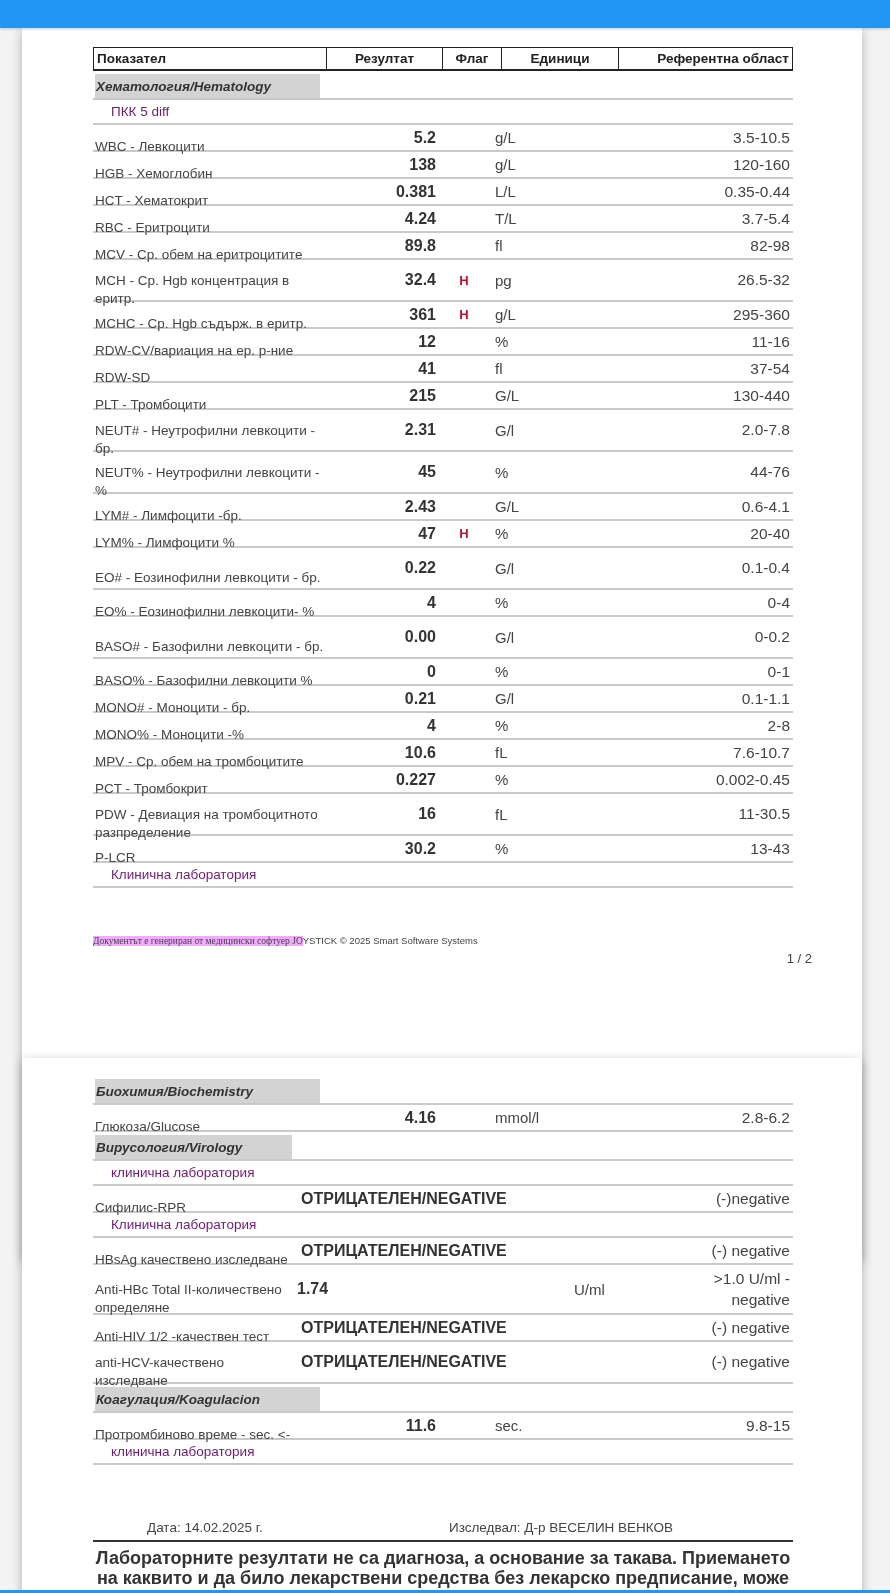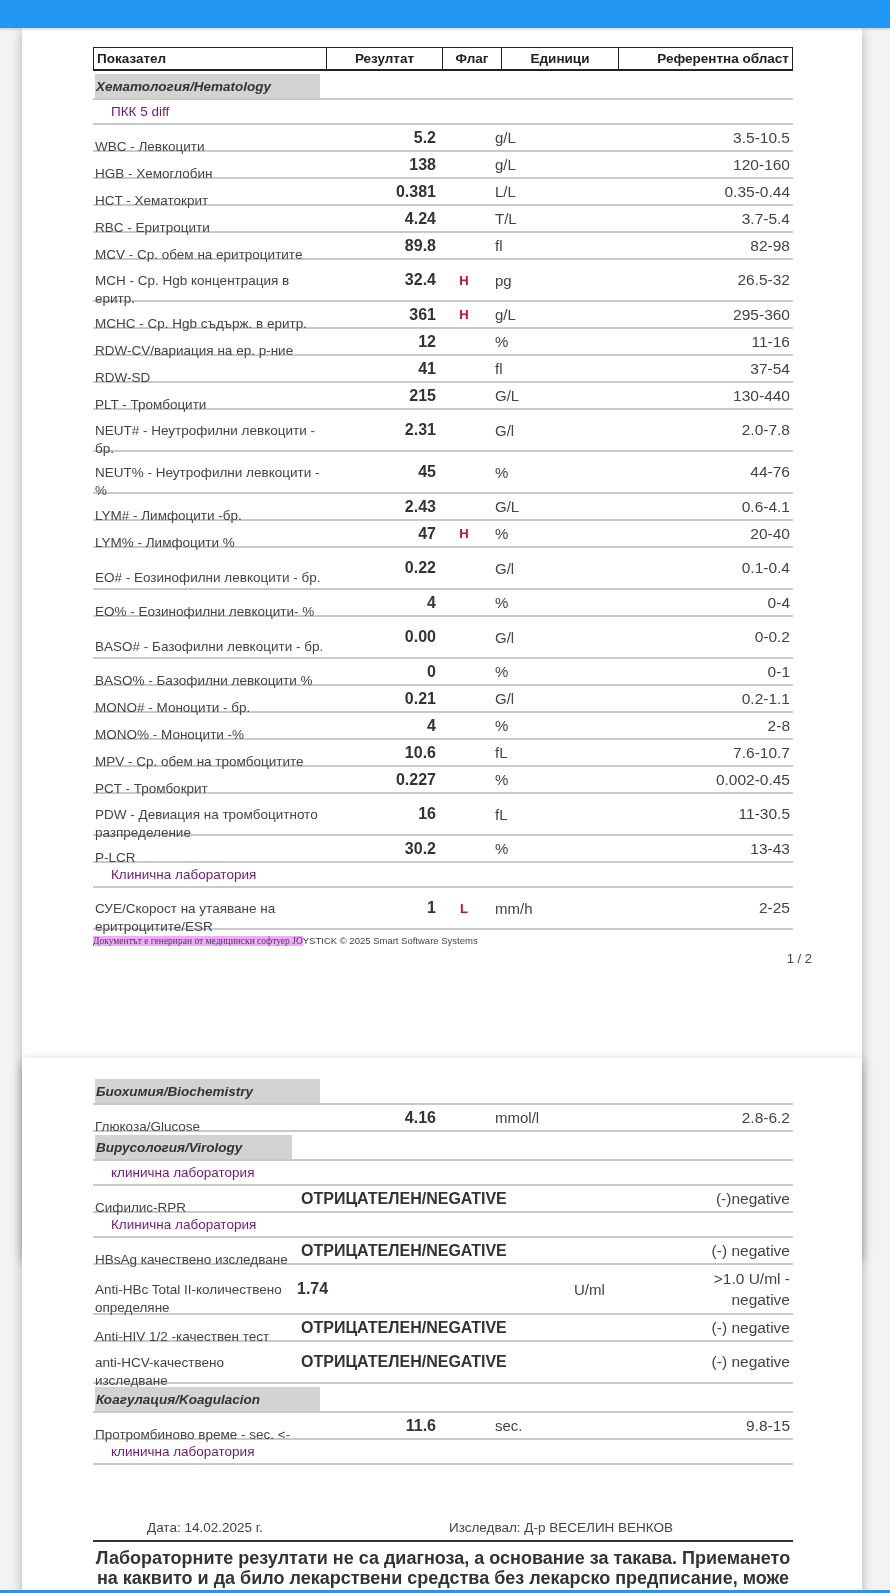--- a/index.html
+++ b/index.html
@@ -209,21 +209,21 @@
           <div class="val">0</div>
           <div class="flag"></div>
           <div class="unit">%</div>
           <div class="ref">0-1</div>
         </div>
         <div class="row h1">
           <div class="name">MONO# - Моноцити - бр.</div>
           <div class="val">0.21</div>
           <div class="flag"></div>
           <div class="unit">G/l</div>
-          <div class="ref">0.2-1.1</div>
+          <div class="ref">0.1-1.1</div>
         </div>
         <div class="row h1">
           <div class="name">MONO% - Моноцити -%</div>
           <div class="val">4</div>
           <div class="flag"></div>
           <div class="unit">%</div>
           <div class="ref">2-8</div>
         </div>
         <div class="row h1">
           <div class="name">MPV - Ср. обем на тромбоцитите</div>
@@ -248,27 +248,20 @@
         </div>
         <div class="row h1">
           <div class="name">P-LCR</div>
           <div class="val">30.2</div>
           <div class="flag"></div>
           <div class="unit">%</div>
           <div class="ref">13-43</div>
         </div>
       </div>
     <div class="sub">Клинична лаборатория</div>
-    <div class="row h2">
-      <div class="name">СУЕ/Скорост на утаяване на еритроцитите/ESR</div>
-      <div class="val">1</div>
-      <div class="flag">L</div>
-      <div class="unit">mm/h</div>
-      <div class="ref">2-25</div>
-    </div>
   </div>
   <div class="footer1"><span class="hl">Документът е генериран от медицински софтуер JO</span><span>YSTICK © 2025 Smart Software Systems</span></div>
   <div class="pagenum">1 / 2</div>
 </div>
 
 <div class="page" id="page2">
   <div class="tbl" style="top:18px;">
     <div class="sec">
       <div class="band" style="width:225px;">Биохимия/Biochemistry</div>
     </div>

